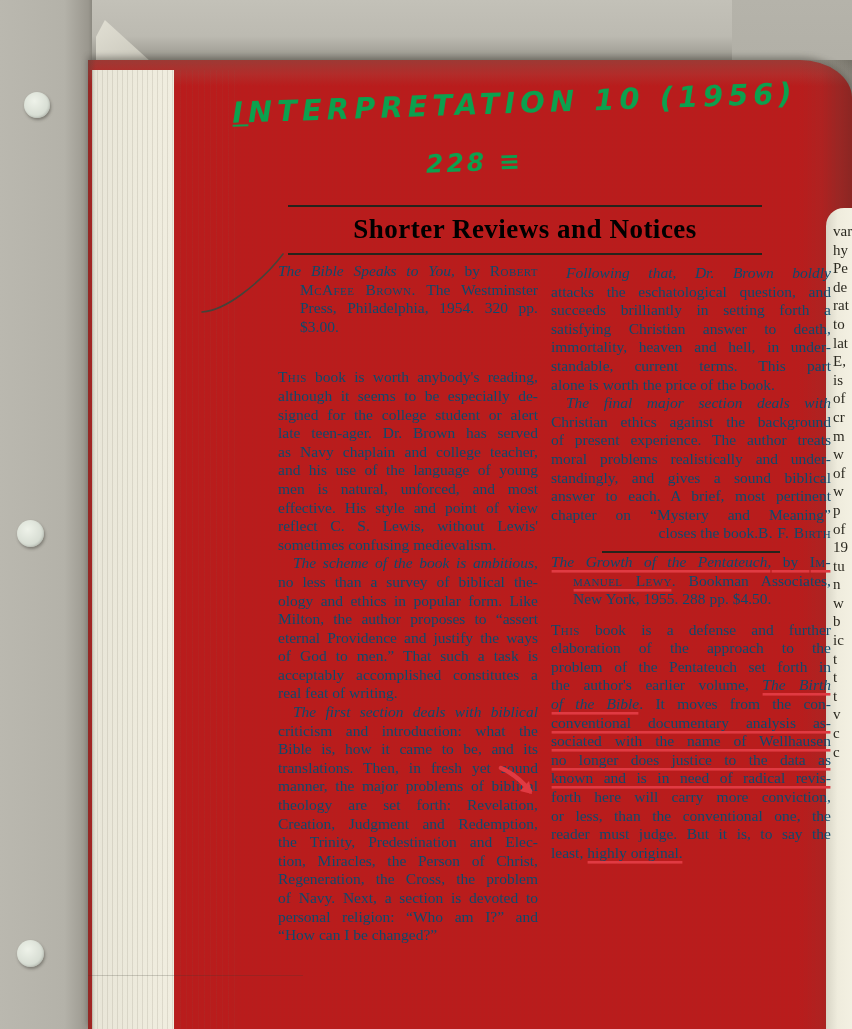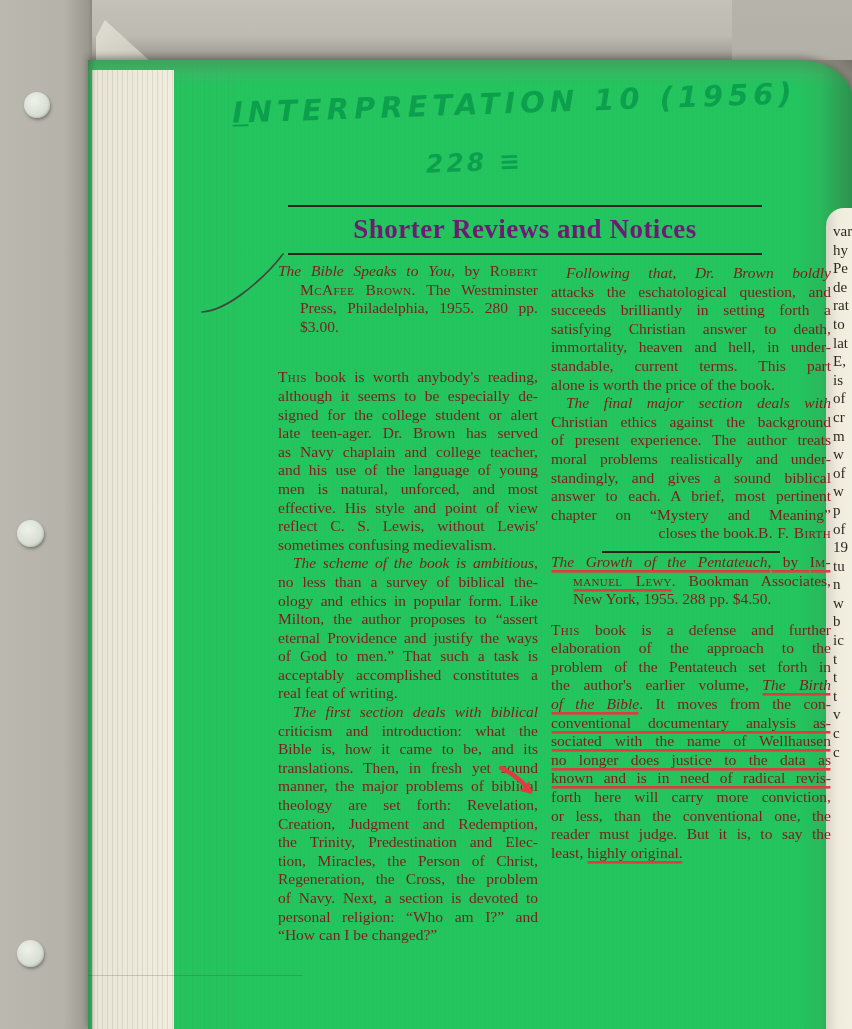--- a/index.html
+++ b/index.html
@@ -18,21 +18,21 @@
     background:linear-gradient(90deg,#bab8af 0%,#b4b2a9 70%,#9a978e 96%,#8a887f 100%);}
   .binder-corner-fold{position:absolute;left:96px;top:20px;width:74px;height:76px;
     background:linear-gradient(135deg,#e4e2d6 0%,#cfcdc1 60%,#b0aea4 100%);
     clip-path:polygon(12% 0,100% 78%,0 100%,0 22%);opacity:.9;}
   .binder-topright{position:absolute;right:0;top:0;width:120px;height:225px;
     background:linear-gradient(180deg,#b5b3aa 0%,#aeaca3 60%,#c7c5ba 100%);
     border-bottom-left-radius:70% 60%;}
 
   
   .page{position:absolute;left:88px;top:60px;width:764px;height:969px;
-    background:#22c55e;border-top-right-radius:52px 38px;
+    background:#b91c1c;border-top-right-radius:52px 38px;
     box-shadow:0 -3px 6px rgba(60,58,50,.45);}
   .page-texture{position:absolute;inset:0;
     background:repeating-linear-gradient(90deg,rgba(95,90,75,.025) 0 1px,rgba(0,0,0,0) 1px 4px);}
   .page-topfold{position:absolute;left:0;top:0;width:764px;height:26px;
     background:linear-gradient(180deg,rgba(110,105,92,.38) 0%,rgba(140,135,120,.15) 55%,rgba(0,0,0,0) 100%);}
   .edge-striations-strong{position:absolute;left:4px;top:10px;width:82px;height:959px;
     background:repeating-linear-gradient(90deg,rgba(120,112,95,.16) 0 1px,rgba(0,0,0,0) 1px 5px),
                linear-gradient(90deg,#e8e5d7,#f1eee0);}
   .edge-striations-light{position:absolute;left:86px;top:10px;width:64px;height:959px;
     background:repeating-linear-gradient(90deg,rgba(120,112,95,.07) 0 1px,rgba(0,0,0,0) 1px 6px);}
@@ -60,24 +60,24 @@
   .handwriting{position:absolute;color:var(--green);font-family:"DejaVu Sans",sans-serif;
     font-style:italic;font-weight:bold;}
   #hw-line1{left:232px;top:86px;font-size:29px;letter-spacing:5px;transform:rotate(-2deg);}
   #hw-line1::first-letter{text-decoration:underline;}
   #hw-line2{left:426px;top:148px;font-size:25px;letter-spacing:3px;transform:rotate(-2deg);}
 
   
   .masthead{position:absolute;left:288px;top:205px;width:474px;
     border-top:2.5px solid #26241c;border-bottom:2px solid #26241c;
     text-align:center;padding:7px 0 8px 0;}
-  .masthead h1{margin:0;font-size:27px;font-weight:bold;letter-spacing:.5px;color:#701a75;}
-
-  
-  .col{position:absolute;color:#7f1d1d;font-size:15.5px;line-height:18.6px;}
+  .masthead h1{margin:0;font-size:27px;font-weight:bold;letter-spacing:.5px;color:#000000;}
+
+  
+  .col{position:absolute;color:#0c4a6e;font-size:15.5px;line-height:18.6px;}
   #col-left{left:278px;top:262px;width:260px;}
   #col-right{left:551px;top:264px;width:280px;}
   .line{text-align:justify;text-align-last:justify;}
   .line.last{text-align-last:left;}
   .line.hang{padding-left:22px;}
   .line.indent{text-indent:15px;font-style:italic;}
   .line.spread{display:flex;justify-content:flex-end;text-align:left;}
   .s-i{font-style:italic;}
   .s-sc{font-variant:small-caps;letter-spacing:.4px;}
   .s-u{box-shadow:0 3.2px 0 -0.6px var(--red);}
@@ -146,21 +146,21 @@
   <div class="handwriting" id="hw-line2">228 ≡</div>
 
   <div class="masthead">
     <h1>Shorter Reviews and Notices</h1>
   </div>
 
   <div class="col" id="col-left">
       <div>
         <div class="line"><span class="s-i">The Bible Speaks to You,</span><span class=""> by </span><span class="s-sc">Robert</span></div>
         <div class="line hang"><span class="s-sc">McAfee Brown.</span><span class=""> The Westminster</span></div>
-        <div class="line hang"><span class="">Press, Philadelphia, 1955. 280 pp.</span></div>
+        <div class="line hang"><span class="">Press, Philadelphia, 1954. 320 pp.</span></div>
         <div class="line last hang"><span class="">$3.00.</span></div>
       </div>
       <div style="margin-top: 32px;">
         <div class="line"><span class="s-sc">This</span><span class=""> book is worth anybody's reading,</span></div>
         <div class="line"><span class="">although it seems to be especially de-</span></div>
         <div class="line"><span class="">signed for the college student or alert</span></div>
         <div class="line"><span class="">late teen-ager. Dr. Brown has served</span></div>
         <div class="line"><span class="">as Navy chaplain and college teacher,</span></div>
         <div class="line"><span class="">and his use of the language of young</span></div>
         <div class="line"><span class="">men is natural, unforced, and most</span></div>

